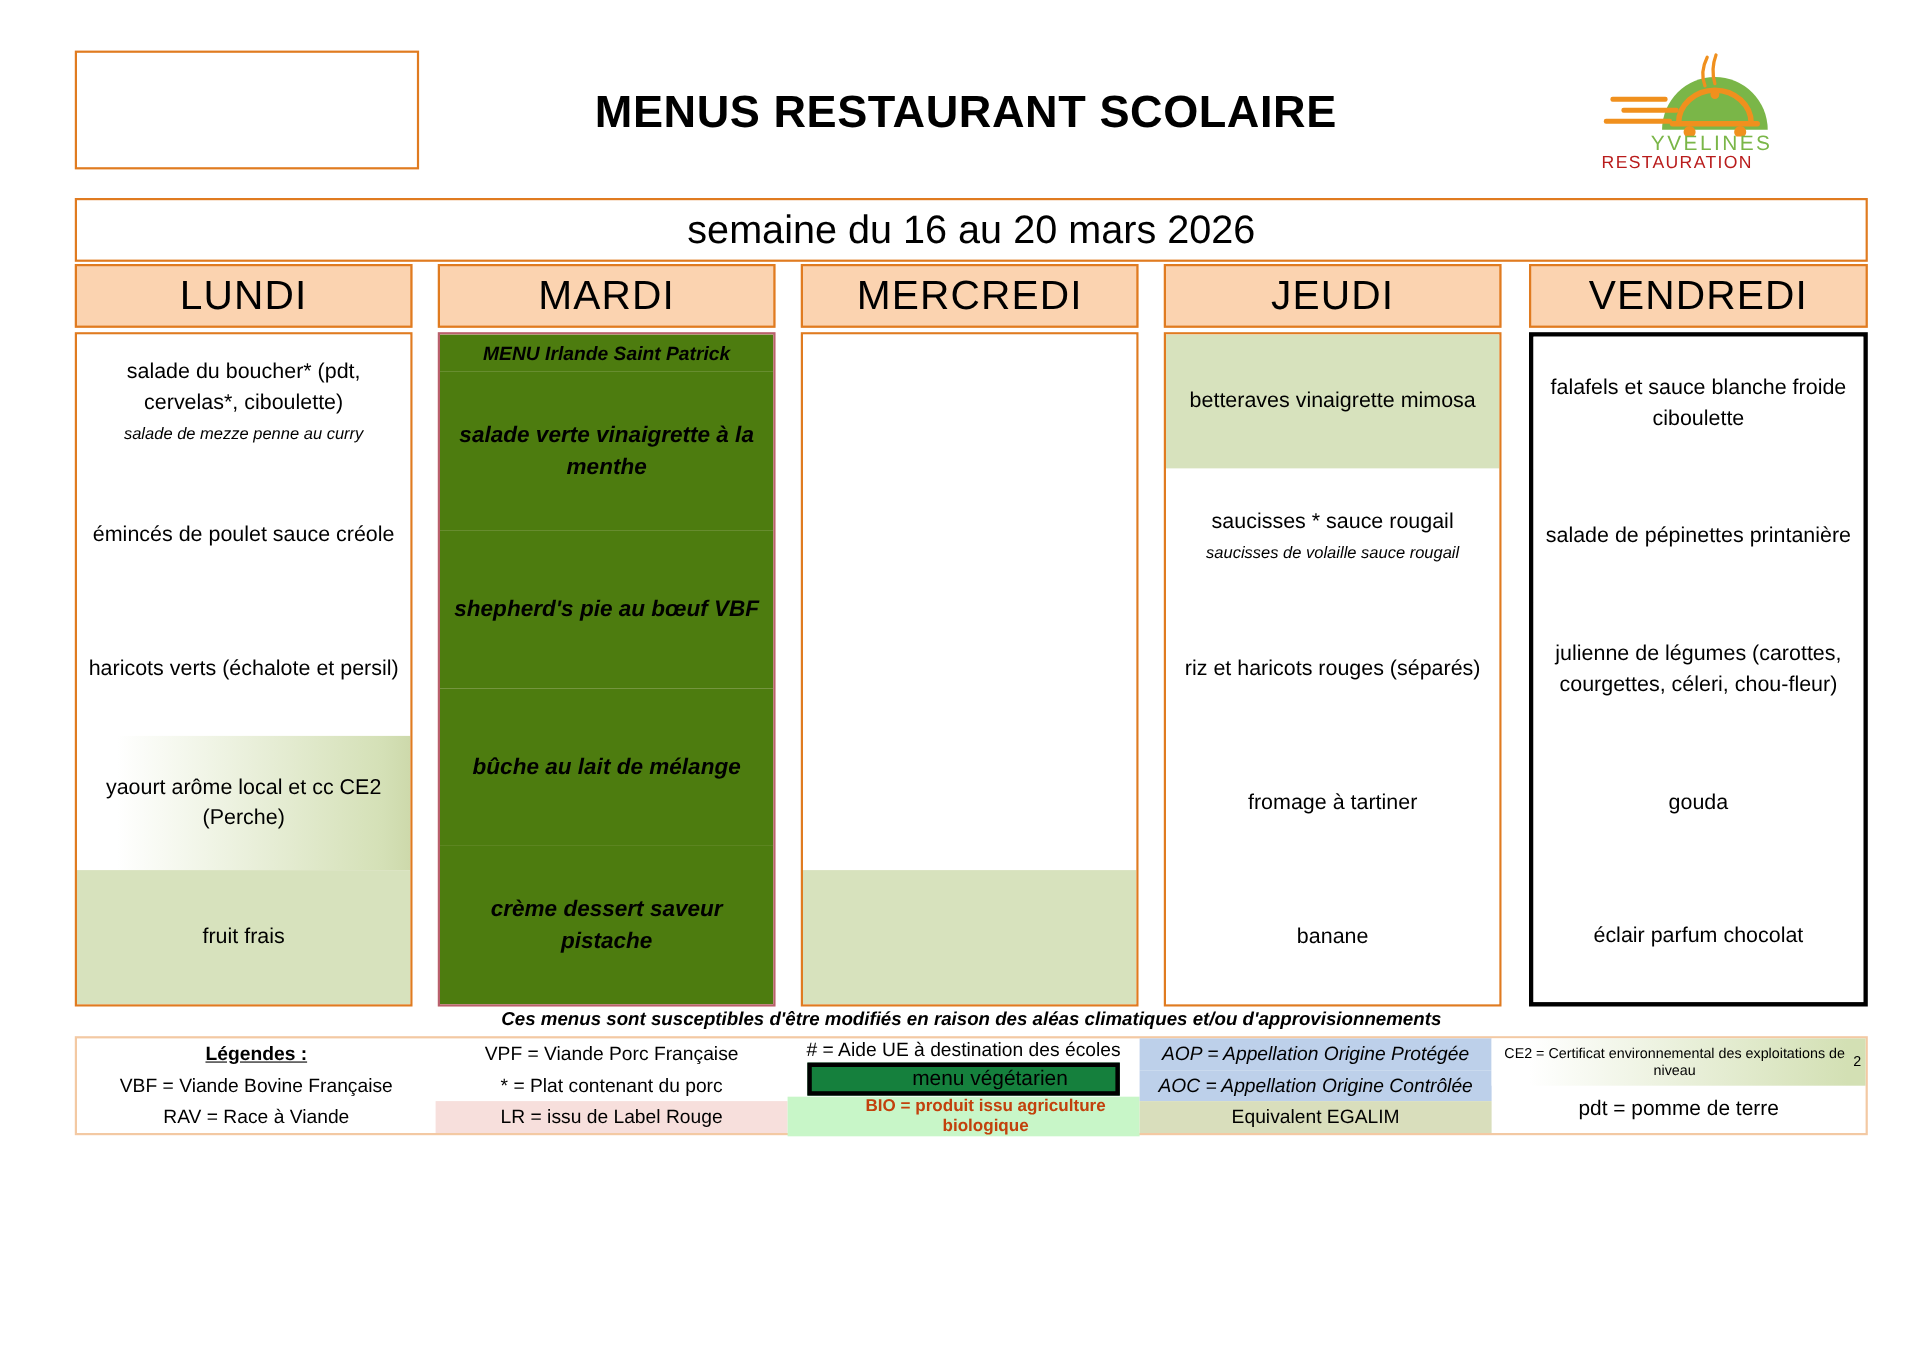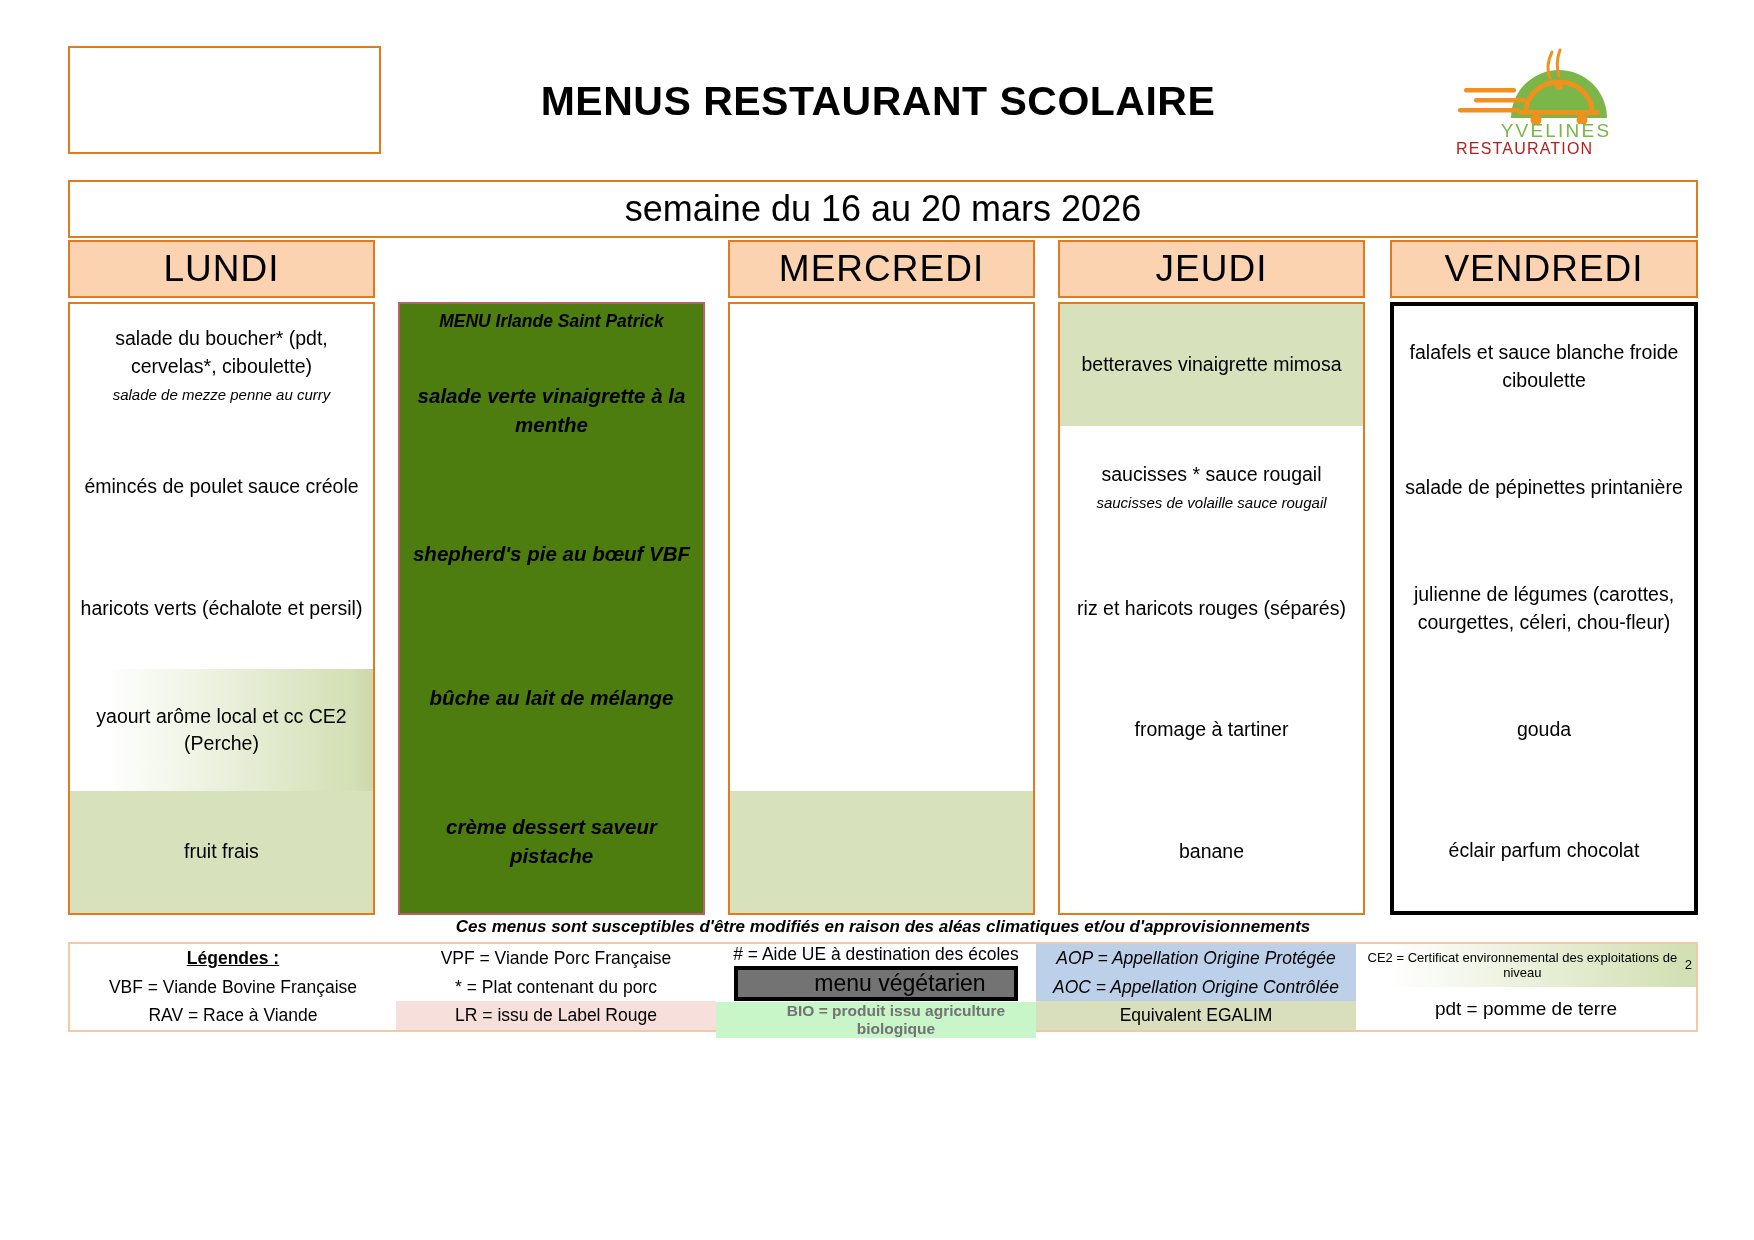--- a/index.html
+++ b/index.html
@@ -242,36 +242,36 @@
     box-sizing: border-box;
     padding: 0 4px;
   }
   .lg-underline {
     font-weight: 700;
     text-decoration: underline;
   }
   .lg-pink { background: #f7dfdc; }
   .lg-biogreen {
     background: #c8f6c8;
-    color: #737373;
+    color: #c2410c;
     font-weight: 700;
     font-size: 15.5px;
     padding-left: 44px;
   }
   .lg-blue { background: #bdd0ea; font-style: italic; }
   .lg-olive { background: #d9debc; }
   .lg-vegbox {
     border: 4px solid #000000;
-    background: #737373;
+    background: #15803d;
     margin: 1px 18px;
     flex: 1 1 0;
     display: flex;
     align-items: center;
     justify-content: center;
-    font-size: 23px;
+    font-size: 19px;
     padding-left: 48px;
   }
   .lg-ce2 {
     background: linear-gradient(to right, #ffffff 0%, #ffffff 10%, #d3e0b4 95%);
     font-size: 13px;
     line-height: 1.15;
     flex-direction: row;
   }
   .lg-pdt { font-size: 19px; }
 </style>
@@ -323,20 +323,21 @@
           <div class="alt">salade de mezze penne au curry</div>
         </div>
         <div class="slot bg-white">émincés de poulet sauce créole</div>
         <div class="slot bg-white">haricots verts (échalote et persil)</div>
         <div class="slot bg-gradgreen">yaourt arôme local et cc CE2 (Perche)</div>
         <div class="slot bg-green">fruit frais</div>
       </div>
     </div>
 
     <div class="day-col c1">
+      <div class="day-head">MARDI</div>
       <div class="day-body frame-rose">
         <div class="slot bg-peach ital-bold-small" style="flex:0 0 34px;">MENU Irlande Saint Patrick</div>
         <div class="slot bg-peach ital-bold">salade verte vinaigrette à la menthe</div>
         <div class="slot bg-peach ital-bold">shepherd's pie au bœuf VBF</div>
         <div class="slot bg-peach ital-bold">bûche au lait de mélange</div>
         <div class="slot bg-peach ital-bold">crème dessert saveur pistache</div>
       </div>
     </div>
 
     <div class="day-col c2">

